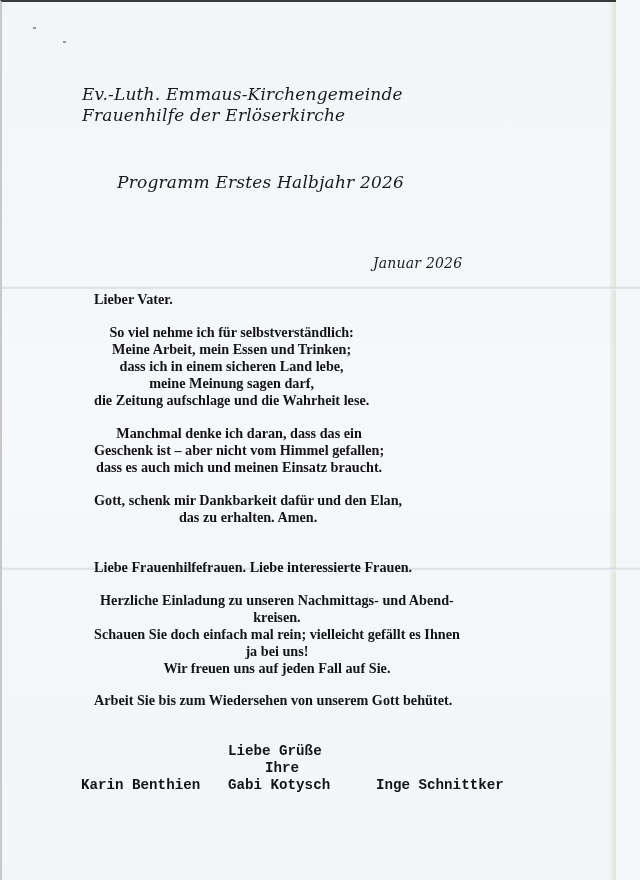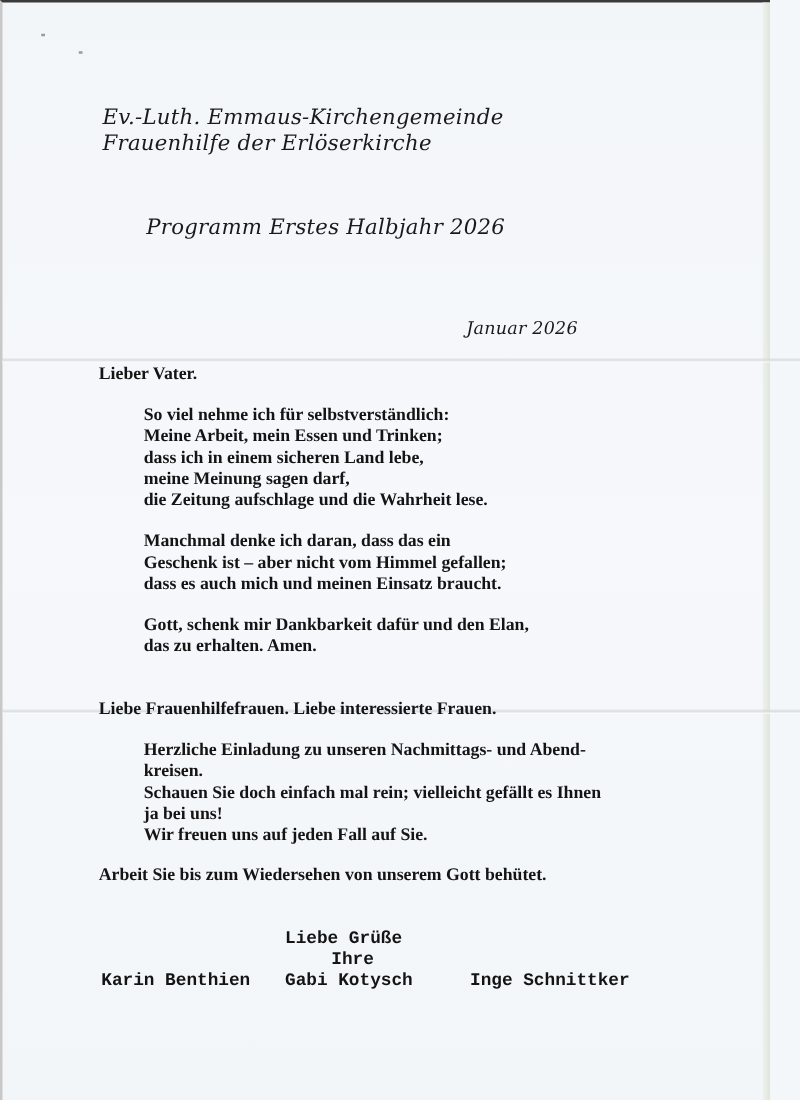--- a/index.html
+++ b/index.html
@@ -30,28 +30,29 @@
     font-style: italic;
     color: #1a1a1a;
     letter-spacing: 0.2px;
   }
   .hdr1 { left: 80px; top: 82px; font-size: 17px; }
   .hdr2 { left: 80px; top: 103px; font-size: 17px; }
   .hdr3 { left: 80px; top: 170px; font-size: 17px; margin-left: 35px; }
   .date { left: 371px; top: 214px; font-size: 14px; margin-top: 39px; }
 
   .body-text {
-    position: absolute; left: 77px;
+    position: absolute; left: 92px;
     font-family: "Liberation Serif", serif;
     font-weight: bold;
     font-size: 14.2px;
     line-height: 17px;
     color: #141414;
+    text-align: center;
   }
-  .body-text div { white-space: nowrap; margin-left: 36px; }
+  .body-text div { white-space: nowrap; }
   .sig { position: absolute; font-family: Liberation Mono, monospace; font-weight: bold; font-size: 14.2px; color: #141414; white-space: nowrap; }
   .dot { position: absolute; width: 3px; height: 2px; background: #9a9a9a; }
 </style>
 </head>
 <body>
 
 <div class="page">
   <div class="right-edge"></div>
   <div class="crease" style="top:284px"></div>
   <div class="crease" style="top:565px"></div>

